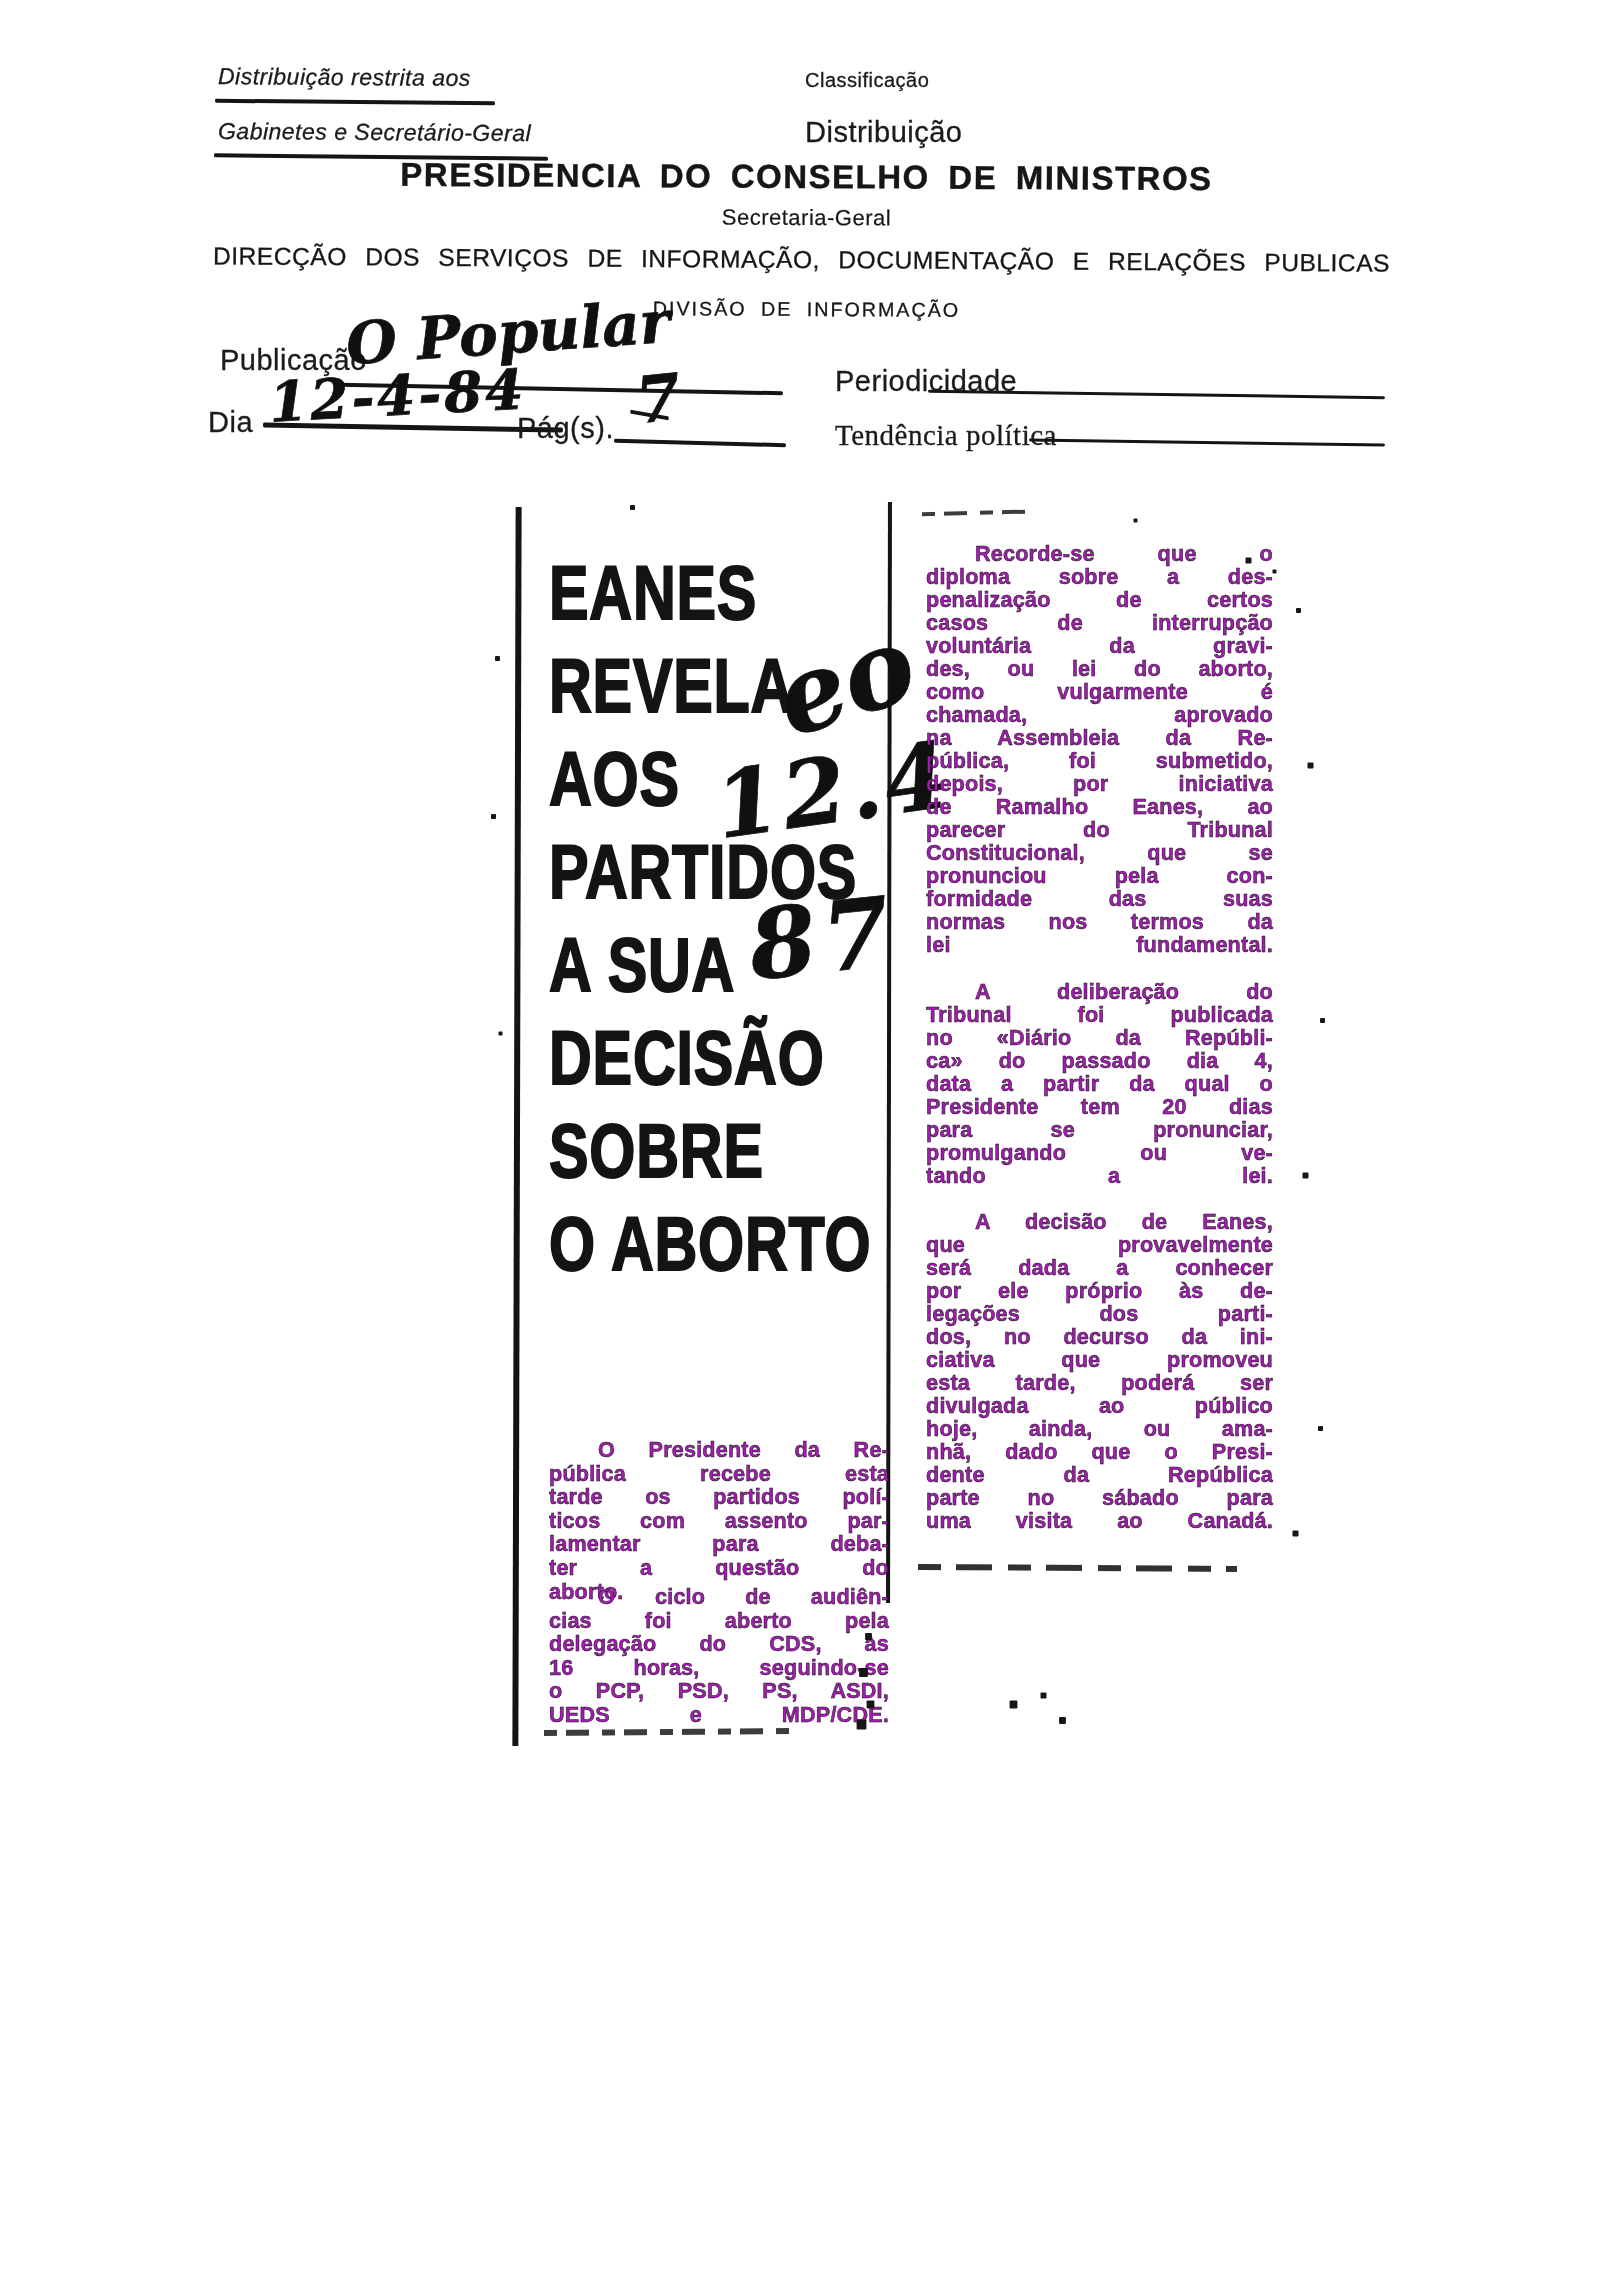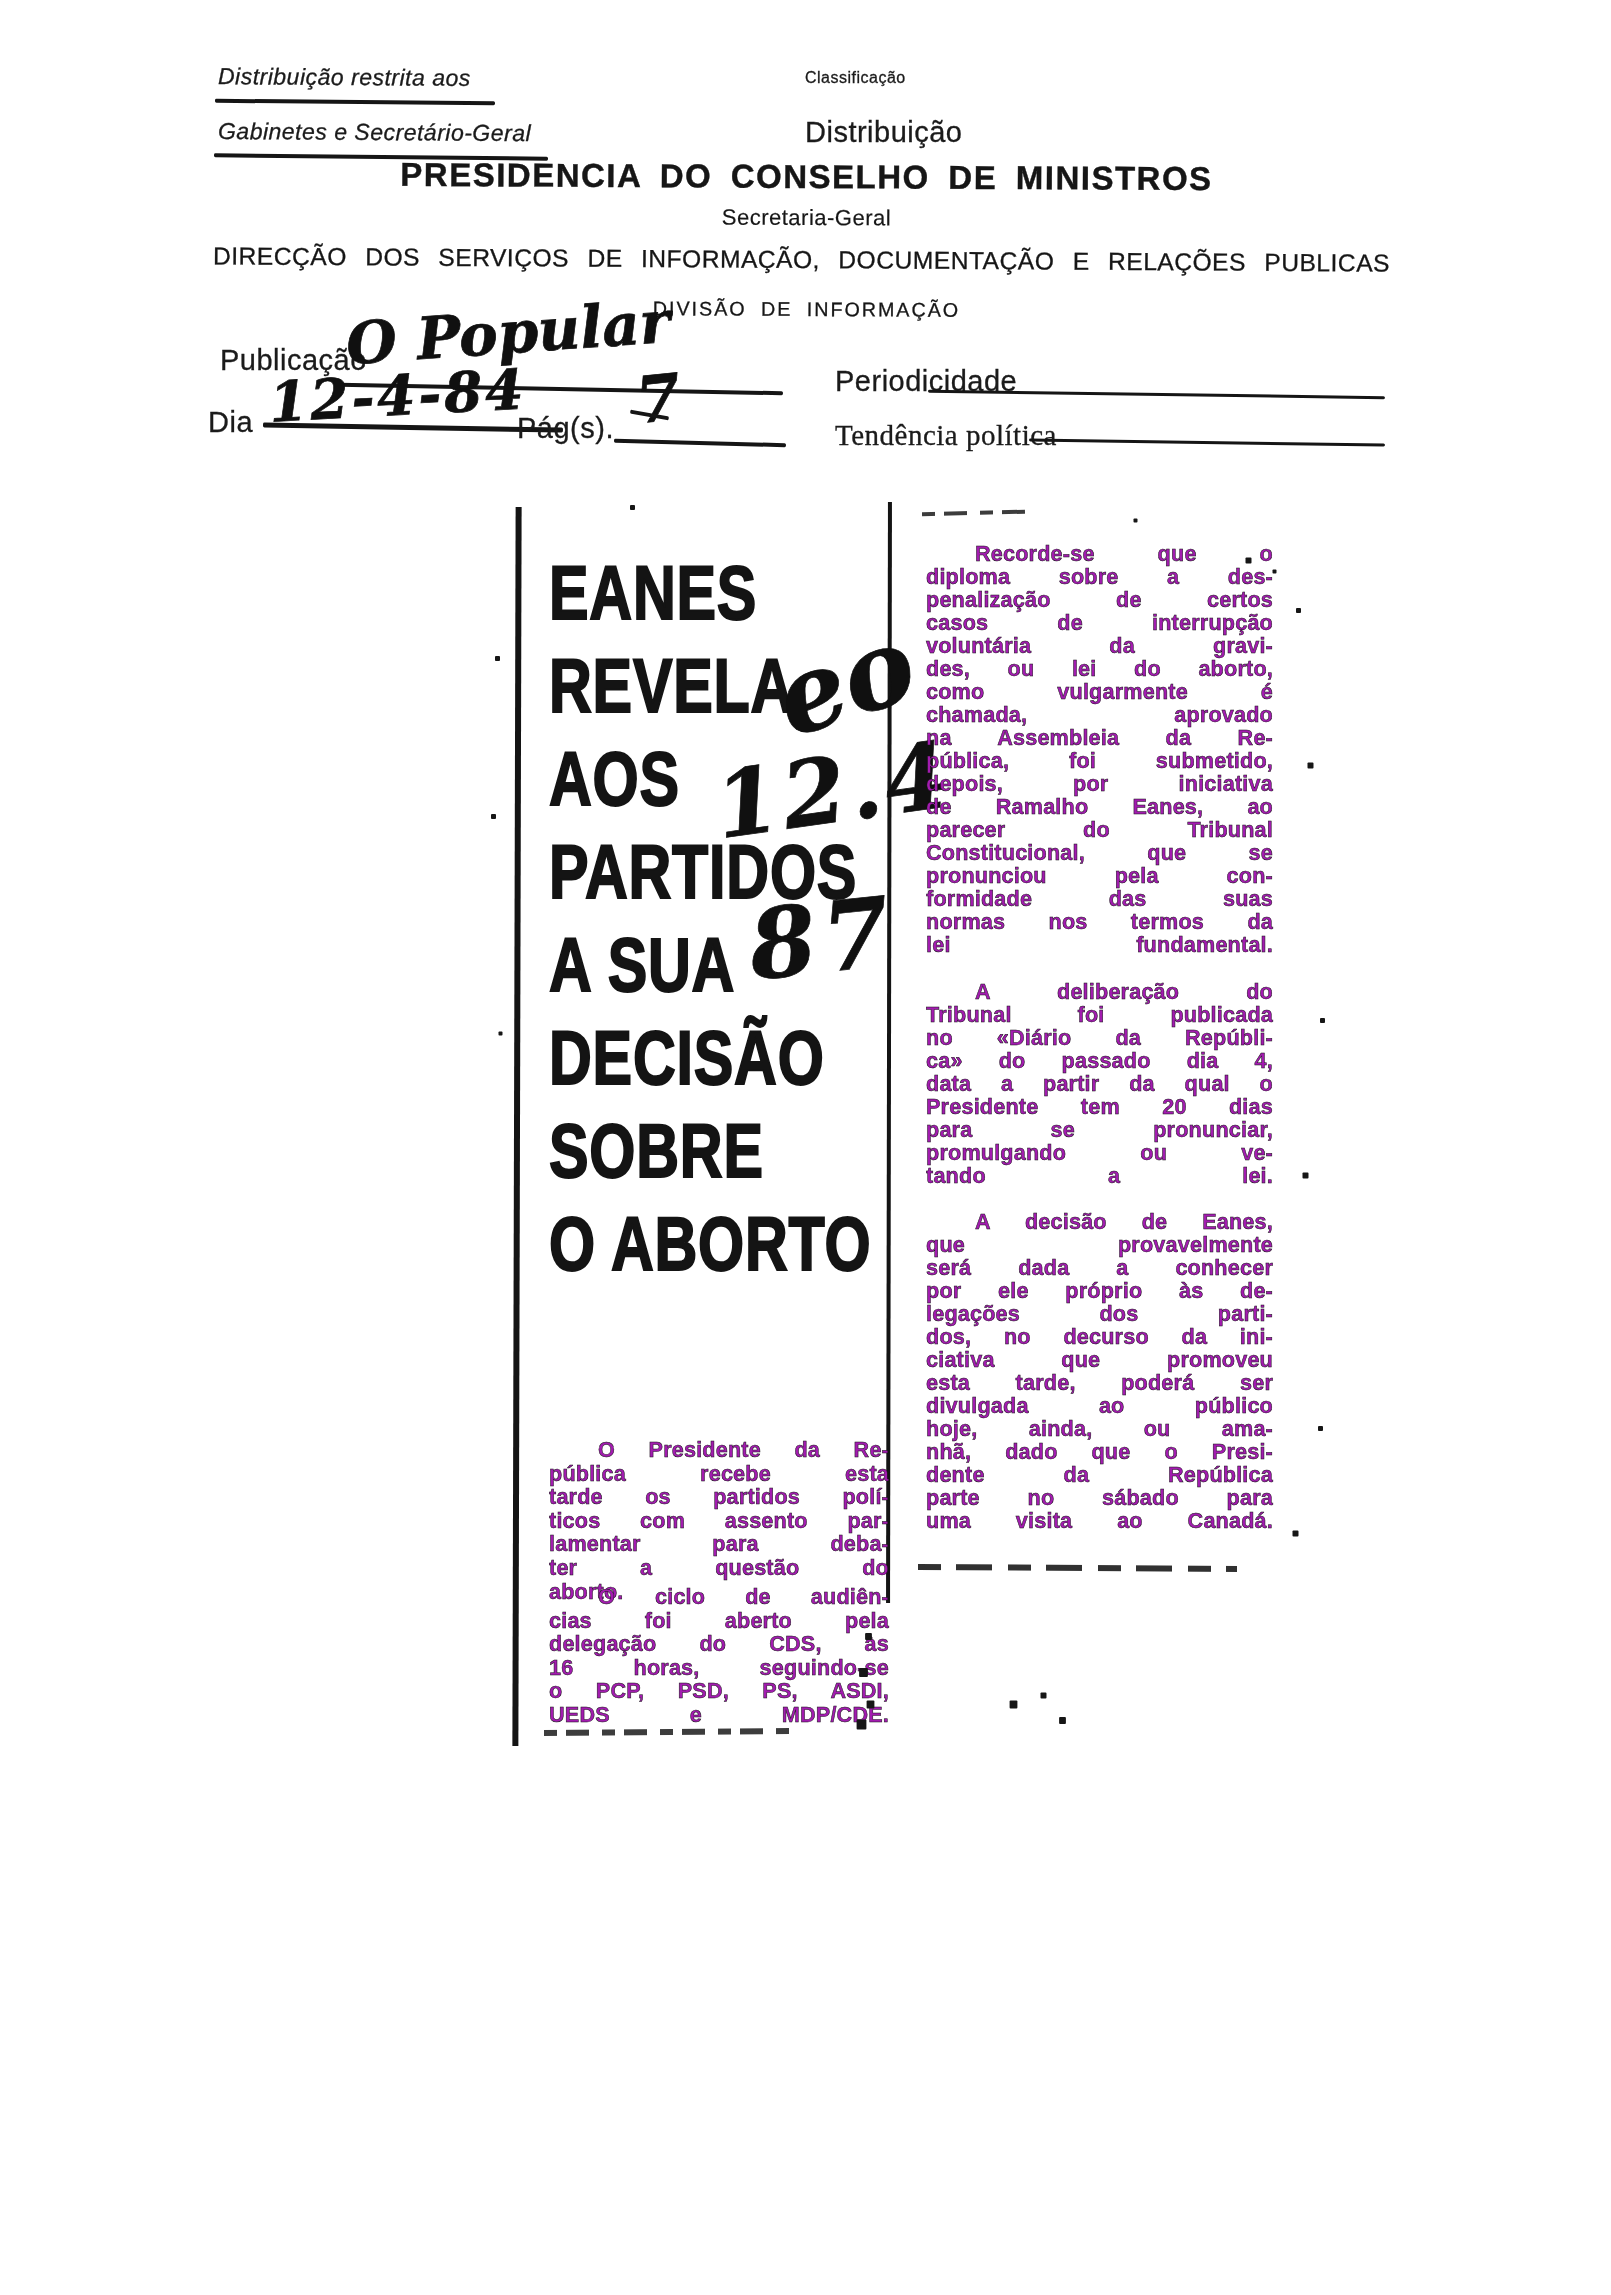--- a/index.html
+++ b/index.html
@@ -35,21 +35,21 @@
           opacity:.85;}
 </style>
 </head>
 <body>
 
 <div class="abs lbl oblique" style="left:218px;top:64px;font-size:23px;transform:rotate(.4deg);">Distribuição restrita aos</div>
 <div class="abs rule" style="left:215px;top:100px;width:280px;height:3.9px;transform:rotate(.5deg);"></div>
 <div class="abs lbl oblique" style="left:218px;top:119px;font-size:23px;transform:rotate(.4deg);">Gabinetes e Secretário-Geral</div>
 <div class="abs rule" style="left:214px;top:155px;width:334px;height:3.9px;transform:rotate(.6deg);"></div>
 
-<div class="abs lbl" style="left:805px;top:69px;font-size:16px;">Classificação</div>
+<div class="abs lbl" style="left:805px;top:69px;font-size:20px;">Classificação</div>
 <div class="abs lbl" style="left:805px;top:116px;">Distribuição</div>
 
 <div class="abs center-block org-title" style="left:197px;top:158px;width:1219px;transform:rotate(.3deg);">PRESIDENCIA DO CONSELHO DE MINISTROS</div>
 <div class="abs center-block org-sub" style="left:197px;top:205px;width:1219px;transform:rotate(.3deg);">Secretaria-Geral</div>
 <div class="abs org-dept" style="left:213px;top:246px;width:1177px;transform:rotate(.35deg);">DIRECÇÃO DOS SERVIÇOS DE INFORMAÇÃO, DOCUMENTAÇÃO E RELAÇÕES PUBLICAS</div>
 <div class="abs center-block org-div" style="left:197px;top:298px;width:1219px;transform:rotate(.3deg);">DIVISÃO DE INFORMAÇÃO</div>
 
 <div class="abs lbl" style="left:220px;top:344px;">Publicação</div>
 <div class="abs hw" style="left:346px;top:299px;font-size:58px;transform:rotate(-4deg);">O Popular</div>
 <div class="abs rule" style="left:338px;top:387px;width:445px;height:4.4px;transform:rotate(1.1deg);"></div>

